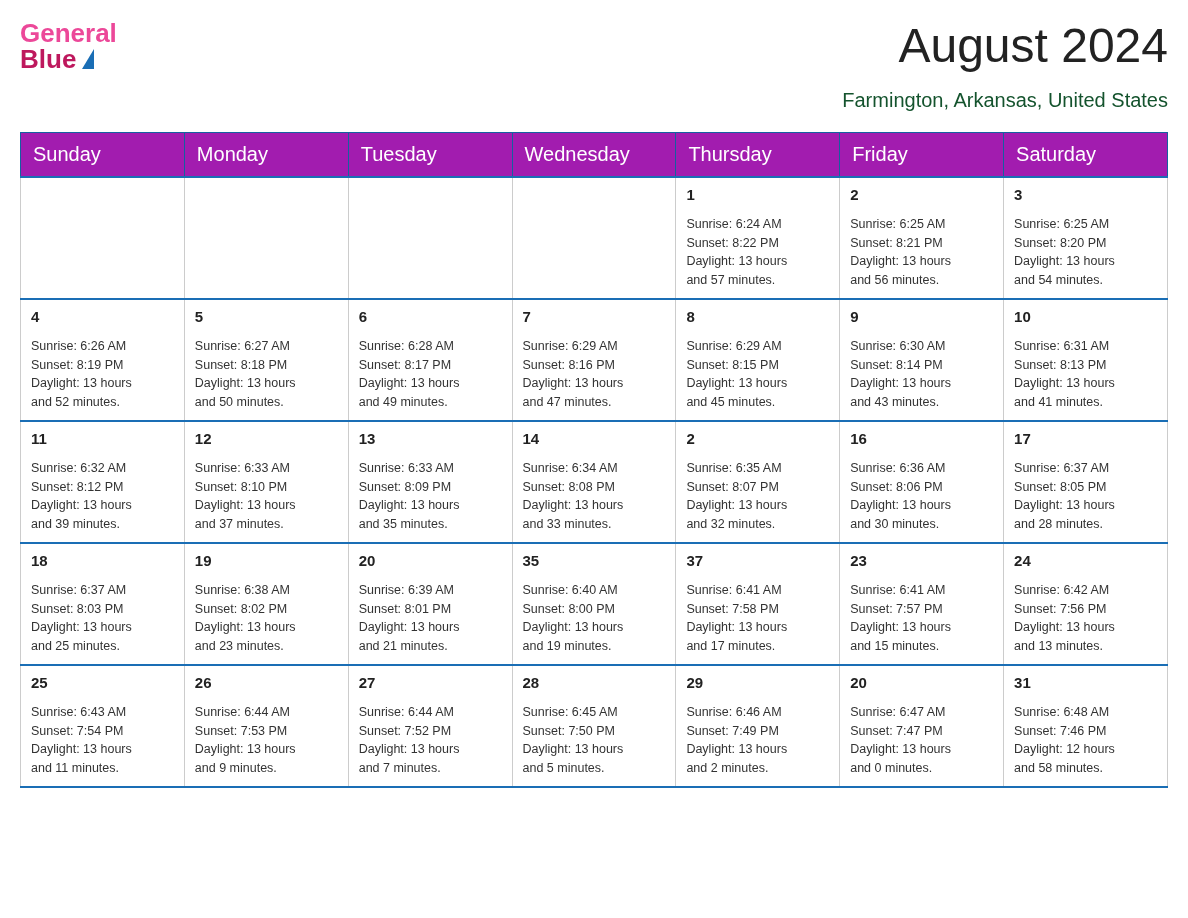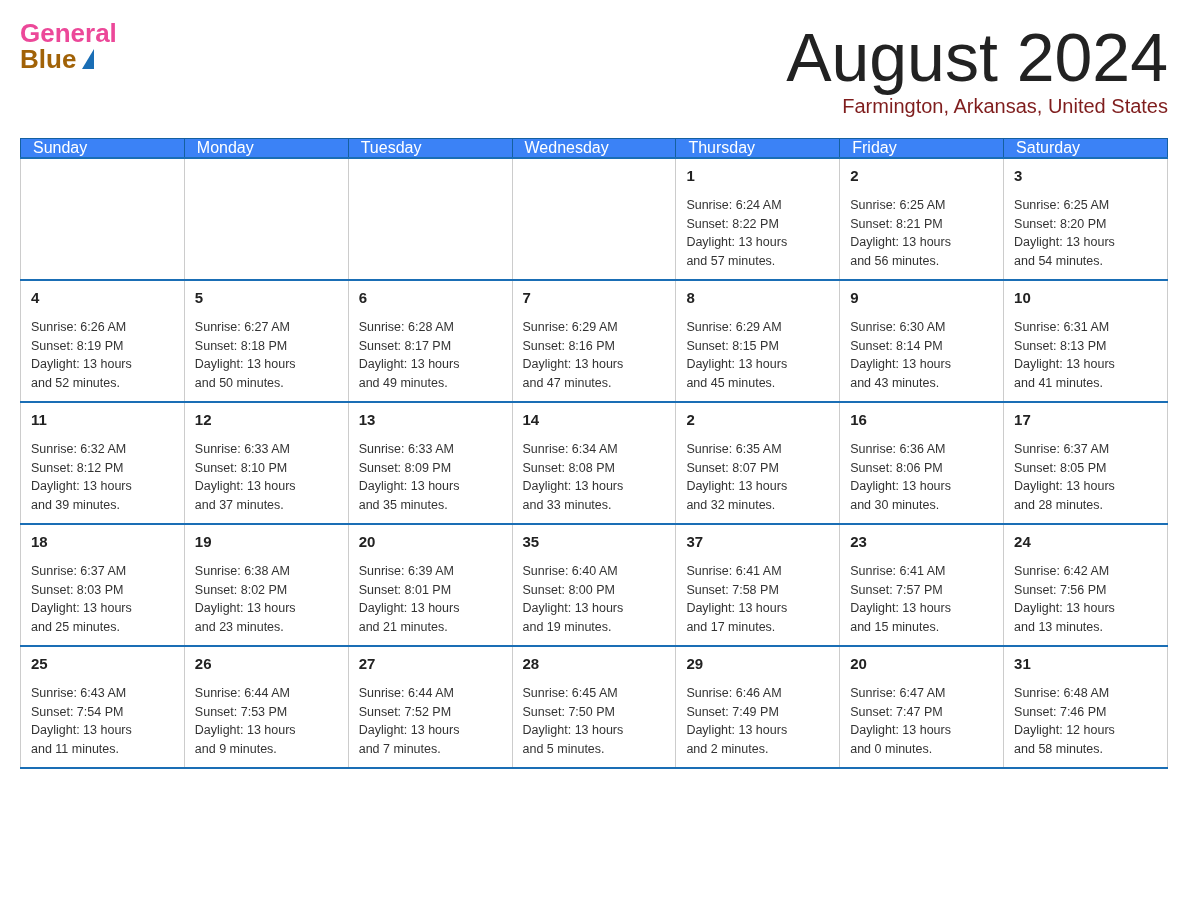--- a/index.html
+++ b/index.html
@@ -23,60 +23,60 @@
     }
     .logo-general {
       font-size: 26px;
       font-weight: bold;
       color: #ec4899;
       line-height: 1;
     }
     .logo-blue {
       font-size: 26px;
       font-weight: bold;
-      color: #a16207;
+      color: #be185d;
       line-height: 1;
       display: flex;
       align-items: center;
       gap: 4px;
     }
     .logo-triangle {
       width: 0;
       height: 0;
       border-left: 12px solid transparent;
       border-right: 0px solid transparent;
       border-bottom: 20px solid #1a6eb5;
       display: inline-block;
       margin-left: 2px;
     }
     .title-block {
       text-align: right;
     }
     .month-title {
-      font-size: 68px;
+      font-size: 48px;
       font-weight: normal;
       color: #222;
       line-height: 1.1;
     }
     .location {
       font-size: 20px;
-      color: #7f1d1d;
-      margin-top: 0;
+      color: #14532d;
+      margin-top: 16px;
     }
     .calendar {
       width: 100%;
       border-collapse: collapse;
       border: 1px solid #ccc;
     }
     .calendar th {
-      background-color: #3b82f6;
+      background-color: #a21caf;
       color: #ffffff;
-      font-size: 16px;
+      font-size: 20px;
       font-weight: normal;
-      padding: 0 12px;
+      padding: 10px 12px;
       text-align: left;
       border: 1px solid #1560a0;
     }
     .calendar td {
       vertical-align: top;
       padding: 8px 10px;
       border: 1px solid #cccccc;
       width: 14.28%;
       min-height: 100px;
       font-size: 13px;

